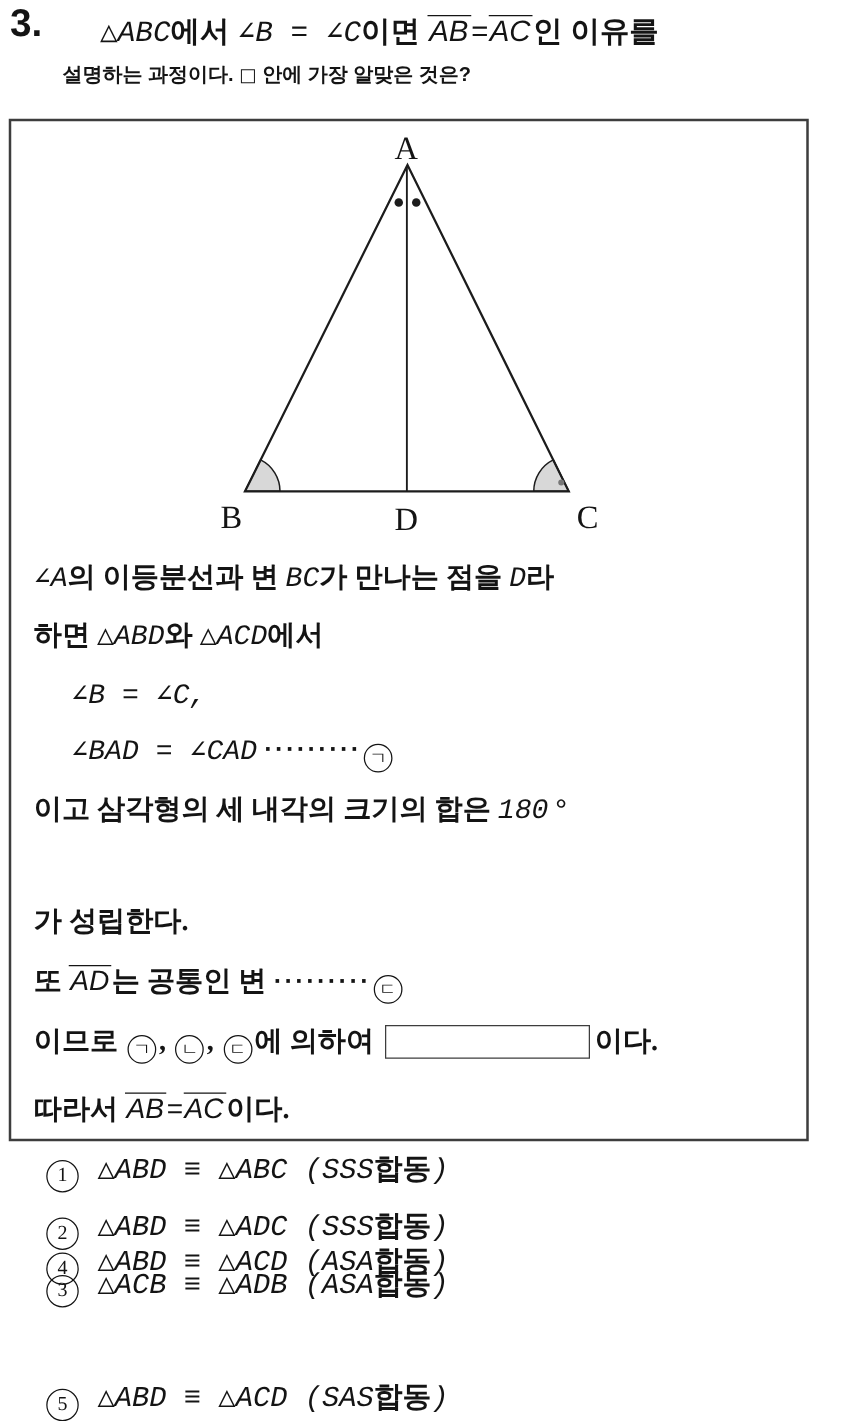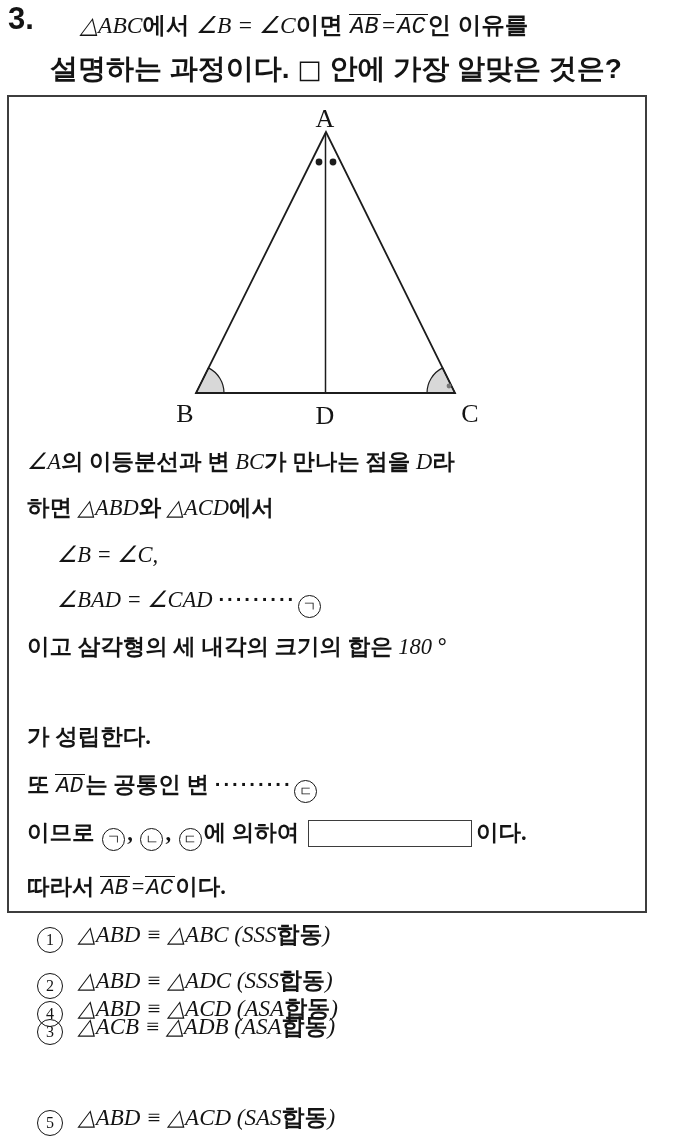--- a/index.html
+++ b/index.html
@@ -9,26 +9,26 @@
     --arc_fill:#d8d8d8;
   }
   html,body{margin:0;padding:0;}
   body{
     width:675px;height:1137px;position:relative;background:#ffffff;
     color:var(--text);
     font-family:"Liberation Serif","DejaVu Serif",serif;
     overflow:hidden;
   }
   
-  .seg-m{font-family:Liberation Serif, serif;font-style:italic;}
+  .seg-m{font-family:Liberation Mono, monospace;font-style:italic;}
   .seg-k{font-family:"Liberation Serif","DejaVu Sans",serif;font-style:normal;font-weight:bold;}
   .seg-hk{font-family:"Liberation Sans","DejaVu Sans",sans-serif;font-weight:700;font-style:normal;}
   .seg-sq{font-family:"DejaVu Sans",sans-serif;font-style:normal;font-size:0.92em;}
   .seg-mo{
-    font-family:Liberation Mono, monospace;font-style:italic;
+    font-family:Liberation Sans, sans-serif;font-style:italic;
     display:inline-block;border-top:1.7px solid var(--text);
     padding:0 2px 0 1px;line-height:1.06;
   }
   .seg-dots{
     font-family:"DejaVu Sans",sans-serif;font-weight:700;
     letter-spacing:2.5px;font-size:0.72em;vertical-align:2px;font-style:normal;
   }
   .seg-circ{
     display:inline-block;width:23px;height:23px;box-sizing:border-box;
     border:1.8px solid var(--text);border-radius:50%;
@@ -38,21 +38,21 @@
   }
   .seg-blank{
     display:inline-block;width:164px;height:27px;box-sizing:border-box;
     border:1.7px solid #3d3d3d;background:#ffffff;
     vertical-align:-7px;margin:0 4px 0 3px;
   }
   
   .problem-number{position:absolute;left:8px;top:1px;
     font:700 31px "Liberation Sans","DejaVu Sans",sans-serif;}
   .q-line1{position:absolute;left:80px;top:9px;font-size:23.5px;white-space:nowrap;}
-  .q-line2{position:absolute;left:50px;top:50px;font-size:28px;white-space:nowrap;text-align:right;}
+  .q-line2{position:absolute;left:50px;top:50px;font-size:16px;white-space:nowrap;text-align:right;}
   
   .main-box{
     position:absolute;left:7px;top:95px;width:636px;height:814px;
     border:2px solid var(--box_border);box-sizing:content-box;background:#fff;
   }
   .figure-svg{position:absolute;left:0;top:0;}
   .vertex-label{font:26px "Liberation Serif","DejaVu Serif",serif;fill:var(--text);}
   .bl{position:absolute;left:18px;font-size:22.5px;line-height:30px;white-space:nowrap;}
   .bl.indent{left:48px;}
   

